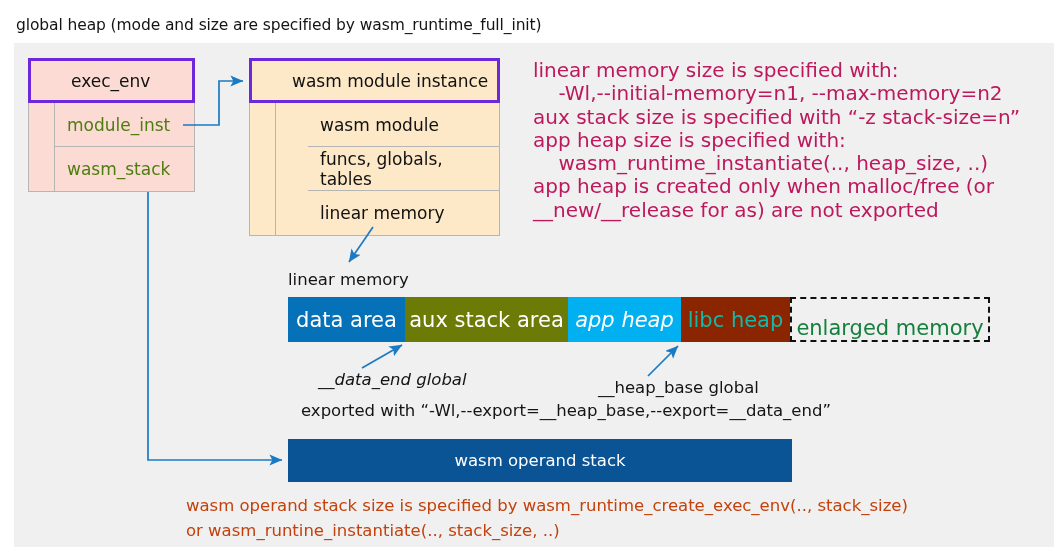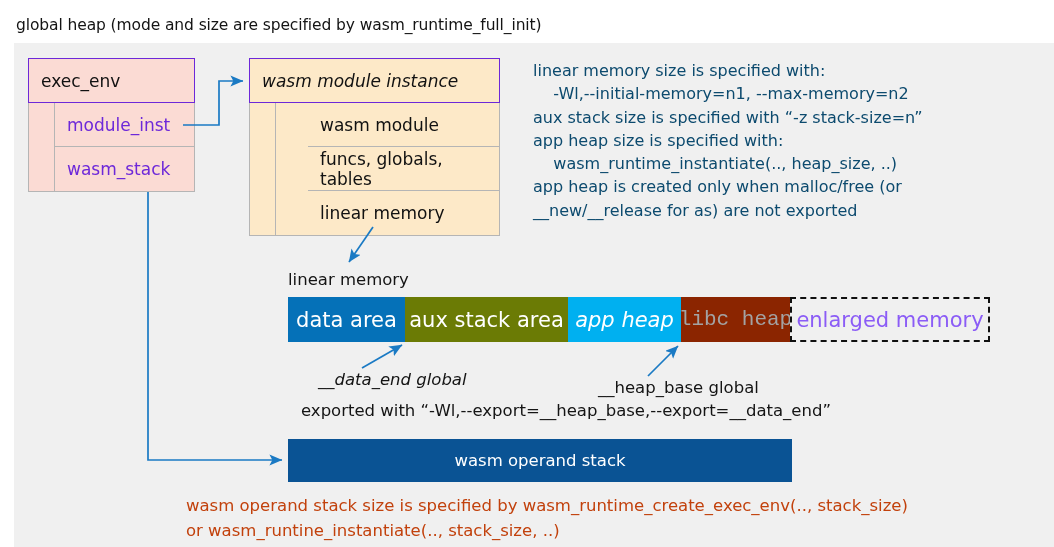--- a/index.html
+++ b/index.html
@@ -19,22 +19,22 @@
 
   .panel{
     position:absolute;left:14px;top:31px;width:1040px;height:516px;
     background:#f0f0f0;
   }
 
   
   .structbox{position:absolute;box-sizing:border-box;}
   .structbox .hdr{
     box-sizing:border-box;width:100%;
-    border:1px solid #6d28d9;
-    display:flex;align-items:center;
+    border:3px solid #6d28d9;
+    display:flex;align-items:center;padding-left:28px;
   }
   .structbox .hdr span{padding-left:12px;}
   .structbox .rowwrap{
     box-sizing:border-box;width:100%;
     border:1px solid #b5b5b5;border-top:none;
     display:flex;
   }
   .structbox .gutter{
     box-sizing:border-box;
     border-right:1px solid #b5b5b5;
@@ -47,33 +47,33 @@
     border-bottom:1px solid #b5b5b5;
   }
   .structbox .row:last-child{border-bottom:none;}
   .structbox .row span{padding-left:12px;}
 
   
   #exec-env-box{left:28px;top:46px;width:167px;}
   #exec-env-box .hdr{height:45px;background:#fbdbd4;font-size:17px;color:#111;}
   #exec-env-box .rowwrap{background:#fbdbd4;}
   #exec-env-box .gutter{width:26px;}
-  #exec-env-box .row{height:44px;font-size:17px;color:#6d28d9;}
+  #exec-env-box .row{height:44px;font-size:17px;color:#4d7c0f;}
 
   
   #wasm-mod-inst-box{left:249px;top:46px;width:251px;}
-  #wasm-mod-inst-box .hdr{height:45px;background:#fde9c8;font-size:17px;color:#111;font-style:italic;}
+  #wasm-mod-inst-box .hdr{height:45px;background:#fde9c8;font-size:17px;color:#111;}
   #wasm-mod-inst-box .rowwrap{background:#fde9c8;gap:32px;}
   #wasm-mod-inst-box .gutter{width:26px;}
   #wasm-mod-inst-box .row{height:44px;font-size:17px;color:#111;}
 
   
   .notes{
     position:absolute;left:533px;top:47px;width:500px;
-    font-size:16px;line-height:23.3px;color:#0c4a6e;
+    font-size:20px;line-height:23.3px;color:#be185d;
     white-space:pre;
   }
 
   
   .lm-label{
     position:absolute;left:288px;top:258px;
     font-size:16.5px;color:#141414;
   }
   .membar{position:absolute;left:288px;top:285px;height:45px;display:flex;}
   .seg{
@@ -164,24 +164,24 @@
   <div class="membar" id="membar">
       <div class="seg" style="width: 117px; background: rgb(5, 113, 184); color: rgb(255, 255, 255);">
         <span>data area</span>
       </div>
       <div class="seg" style="width: 163px; background: rgb(107, 123, 5); color: rgb(255, 255, 255);">
         <span>aux stack area</span>
       </div>
       <div class="seg" style="width: 113px; background: rgb(0, 176, 240); color: rgb(255, 255, 255); font-style: italic;">
         <span>app heap</span>
       </div>
-      <div class="seg" style="width: 109px; background: rgb(139, 37, 0); color: #a3a3a3; font-family: Liberation Mono, monospace;">
+      <div class="seg" style="width: 109px; background: rgb(139, 37, 0); color: #14b8a6;">
         <span>libc heap</span>
       </div>
-      <div class="seg enlarged" style="width: 200px; color: #8b5cf6;">
+      <div class="seg enlarged" style="width: 200px; color: #15803d; align-items: flex-end;">
         <span>enlarged memory</span>
       </div>
     </div>
 
   <div class="ann" id="ann-data-end">__data_end global</div>
   <div class="ann" id="ann-heap-base">__heap_base global</div>
   <div class="ann" id="ann-exported">exported with “-Wl,--export=__heap_base,--export=__data_end”</div>
 
   <div id="operand-stack-box" style="background: rgb(10, 83, 148);">
     <span>wasm operand stack</span>

